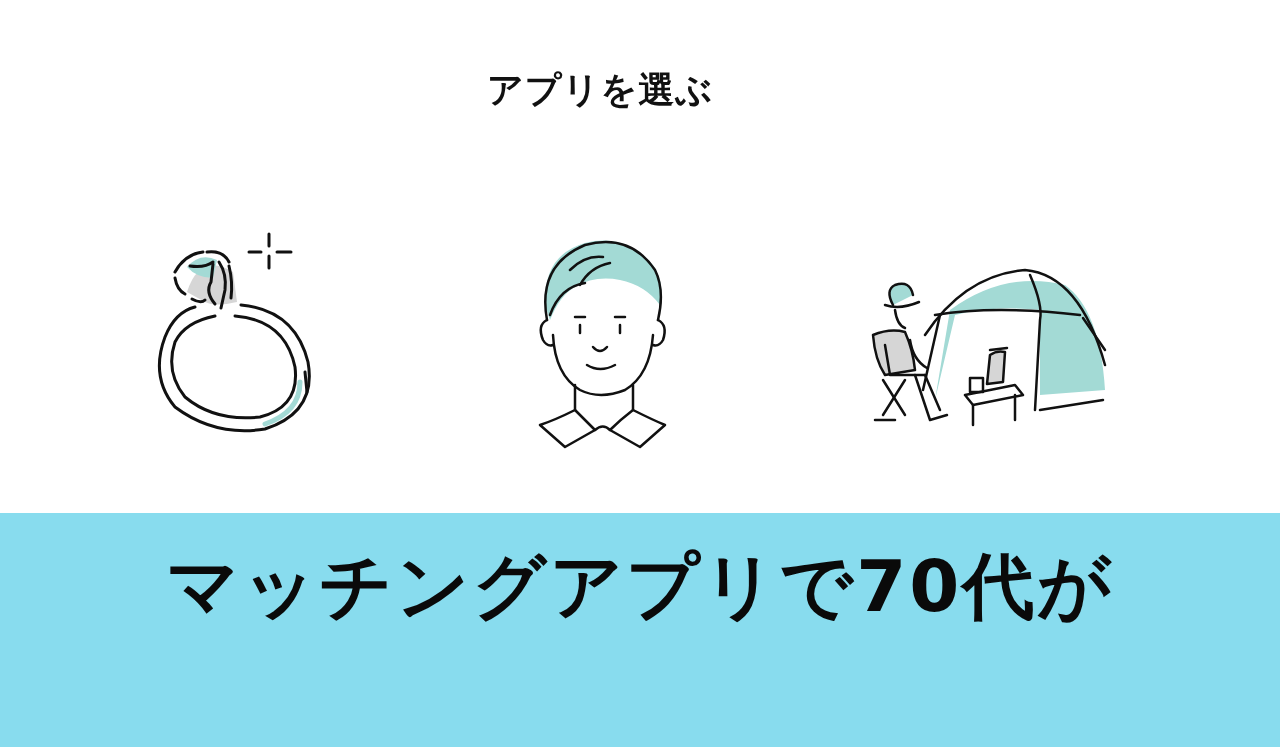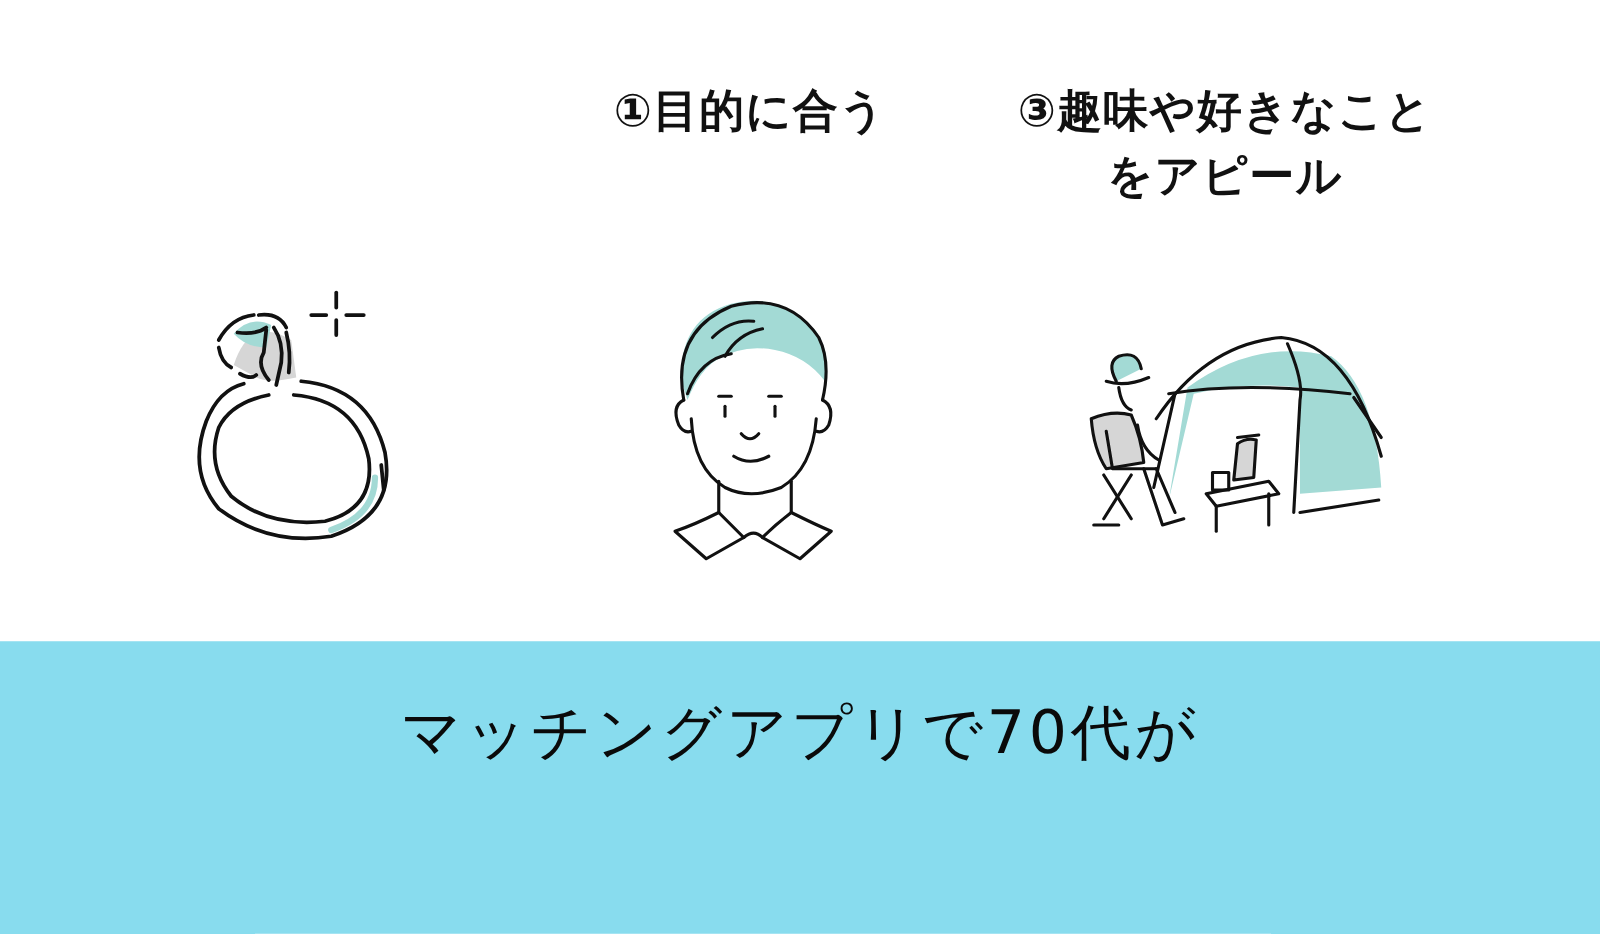--- a/index.html
+++ b/index.html
@@ -21,40 +21,36 @@
     .ring { left: 145px; top: 212px; width: 180px; height: 230px; }
     .face { left: 525px; top: 225px; width: 150px; height: 225px; }
     .camp { left: 855px; top: 250px; width: 255px; height: 190px; }
 
     .banner {
       position: absolute; left: 0; top: 513px; width: 1280px; height: 234px;
       background: #88dcee;
     }
     .banner .line {
       position: absolute; left: 0; width: 1280px; text-align: center;
-      font-weight: 400; font-size: 48px; line-height: 86px; color: #0a0a0a;
+      font-weight: 700; font-size: 72px; line-height: 86px; color: #0a0a0a;
       letter-spacing: 3px; white-space: nowrap;
     }
     .banner .l1 { top: 30px; }
     .banner .l2 { top: 124px; }
   </style>
 </head>
 <body>
 
 <div class="top">
 
 
   <div class="col col2">
-    <div class="title">①目的に合う</div>
+    <div class="title">アプリを選ぶ</div>
   </div>
 
-  <div class="col col3">
-    <div class="title">③趣味や好きなこと</div>
-    <div class="title">をアピール</div>
-  </div>
 
   <svg class="illus ring" viewBox="0 0 180 230" fill="none" stroke="#111" stroke-width="3" stroke-linecap="round" stroke-linejoin="round">
     <path d="M42 80 Q55 40 88 60 L92 90 Q70 95 60 90 Z" fill="#d6d6d6" stroke="none"></path>
     <path d="M42 55 Q55 40 72 48 L68 66 Q52 66 42 55 Z" fill="#a3dad5" stroke="none"></path>
     <path d="M30 60 Q40 42 58 40"></path>
     <path d="M62 40 Q78 38 84 50"></path>
     <path d="M30 66 Q32 78 40 82"></path>
     <path d="M45 54 Q60 56 68 50"></path>
     <path d="M68 52 L66 70 Q60 80 70 92"></path>
     <path d="M74 50 Q82 62 80 78 L76 96"></path>

